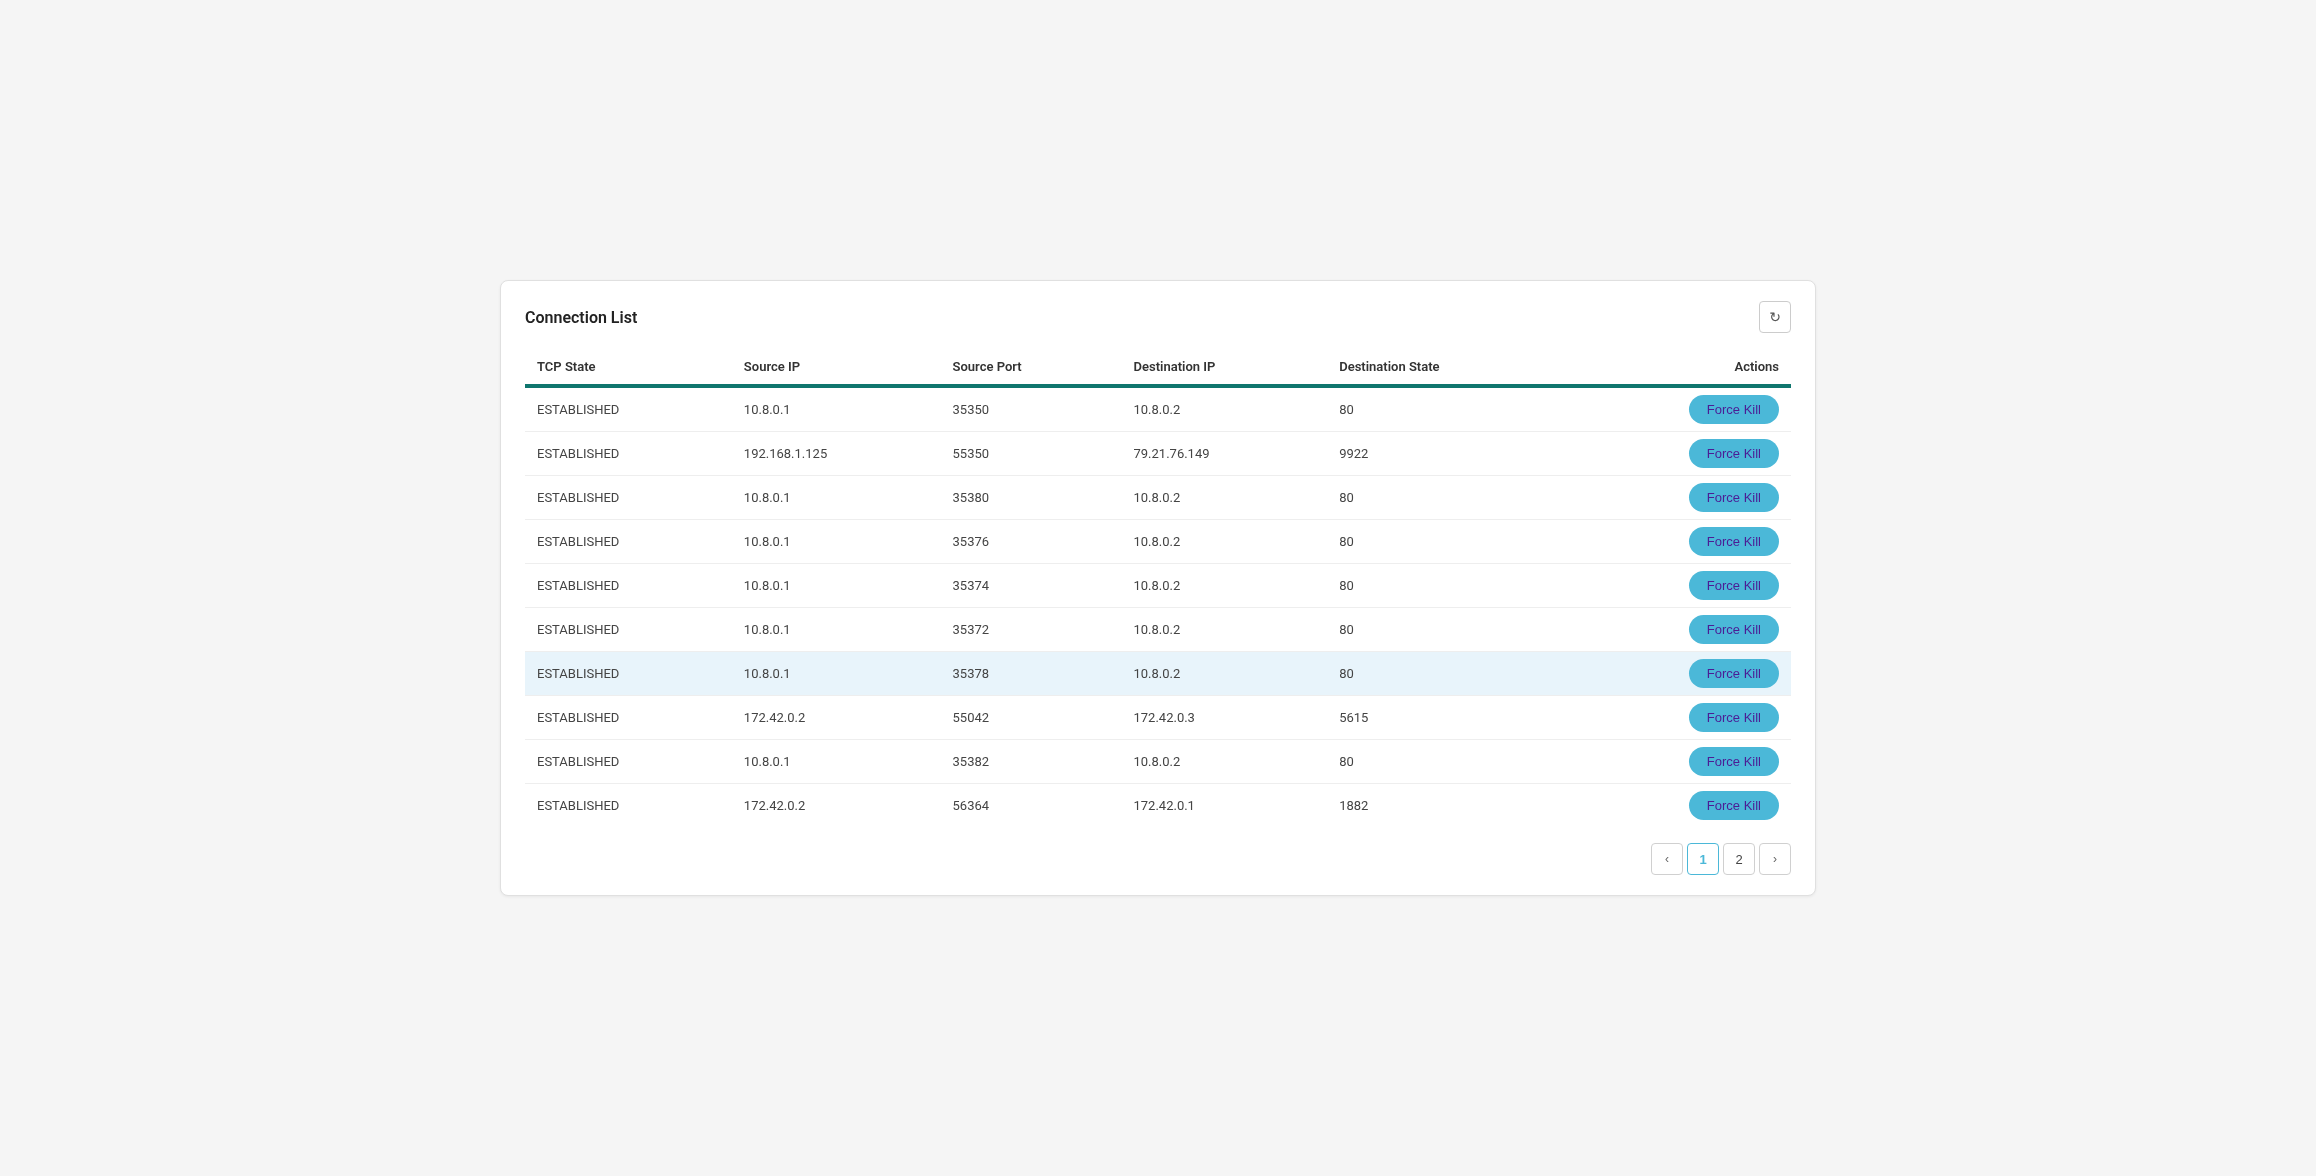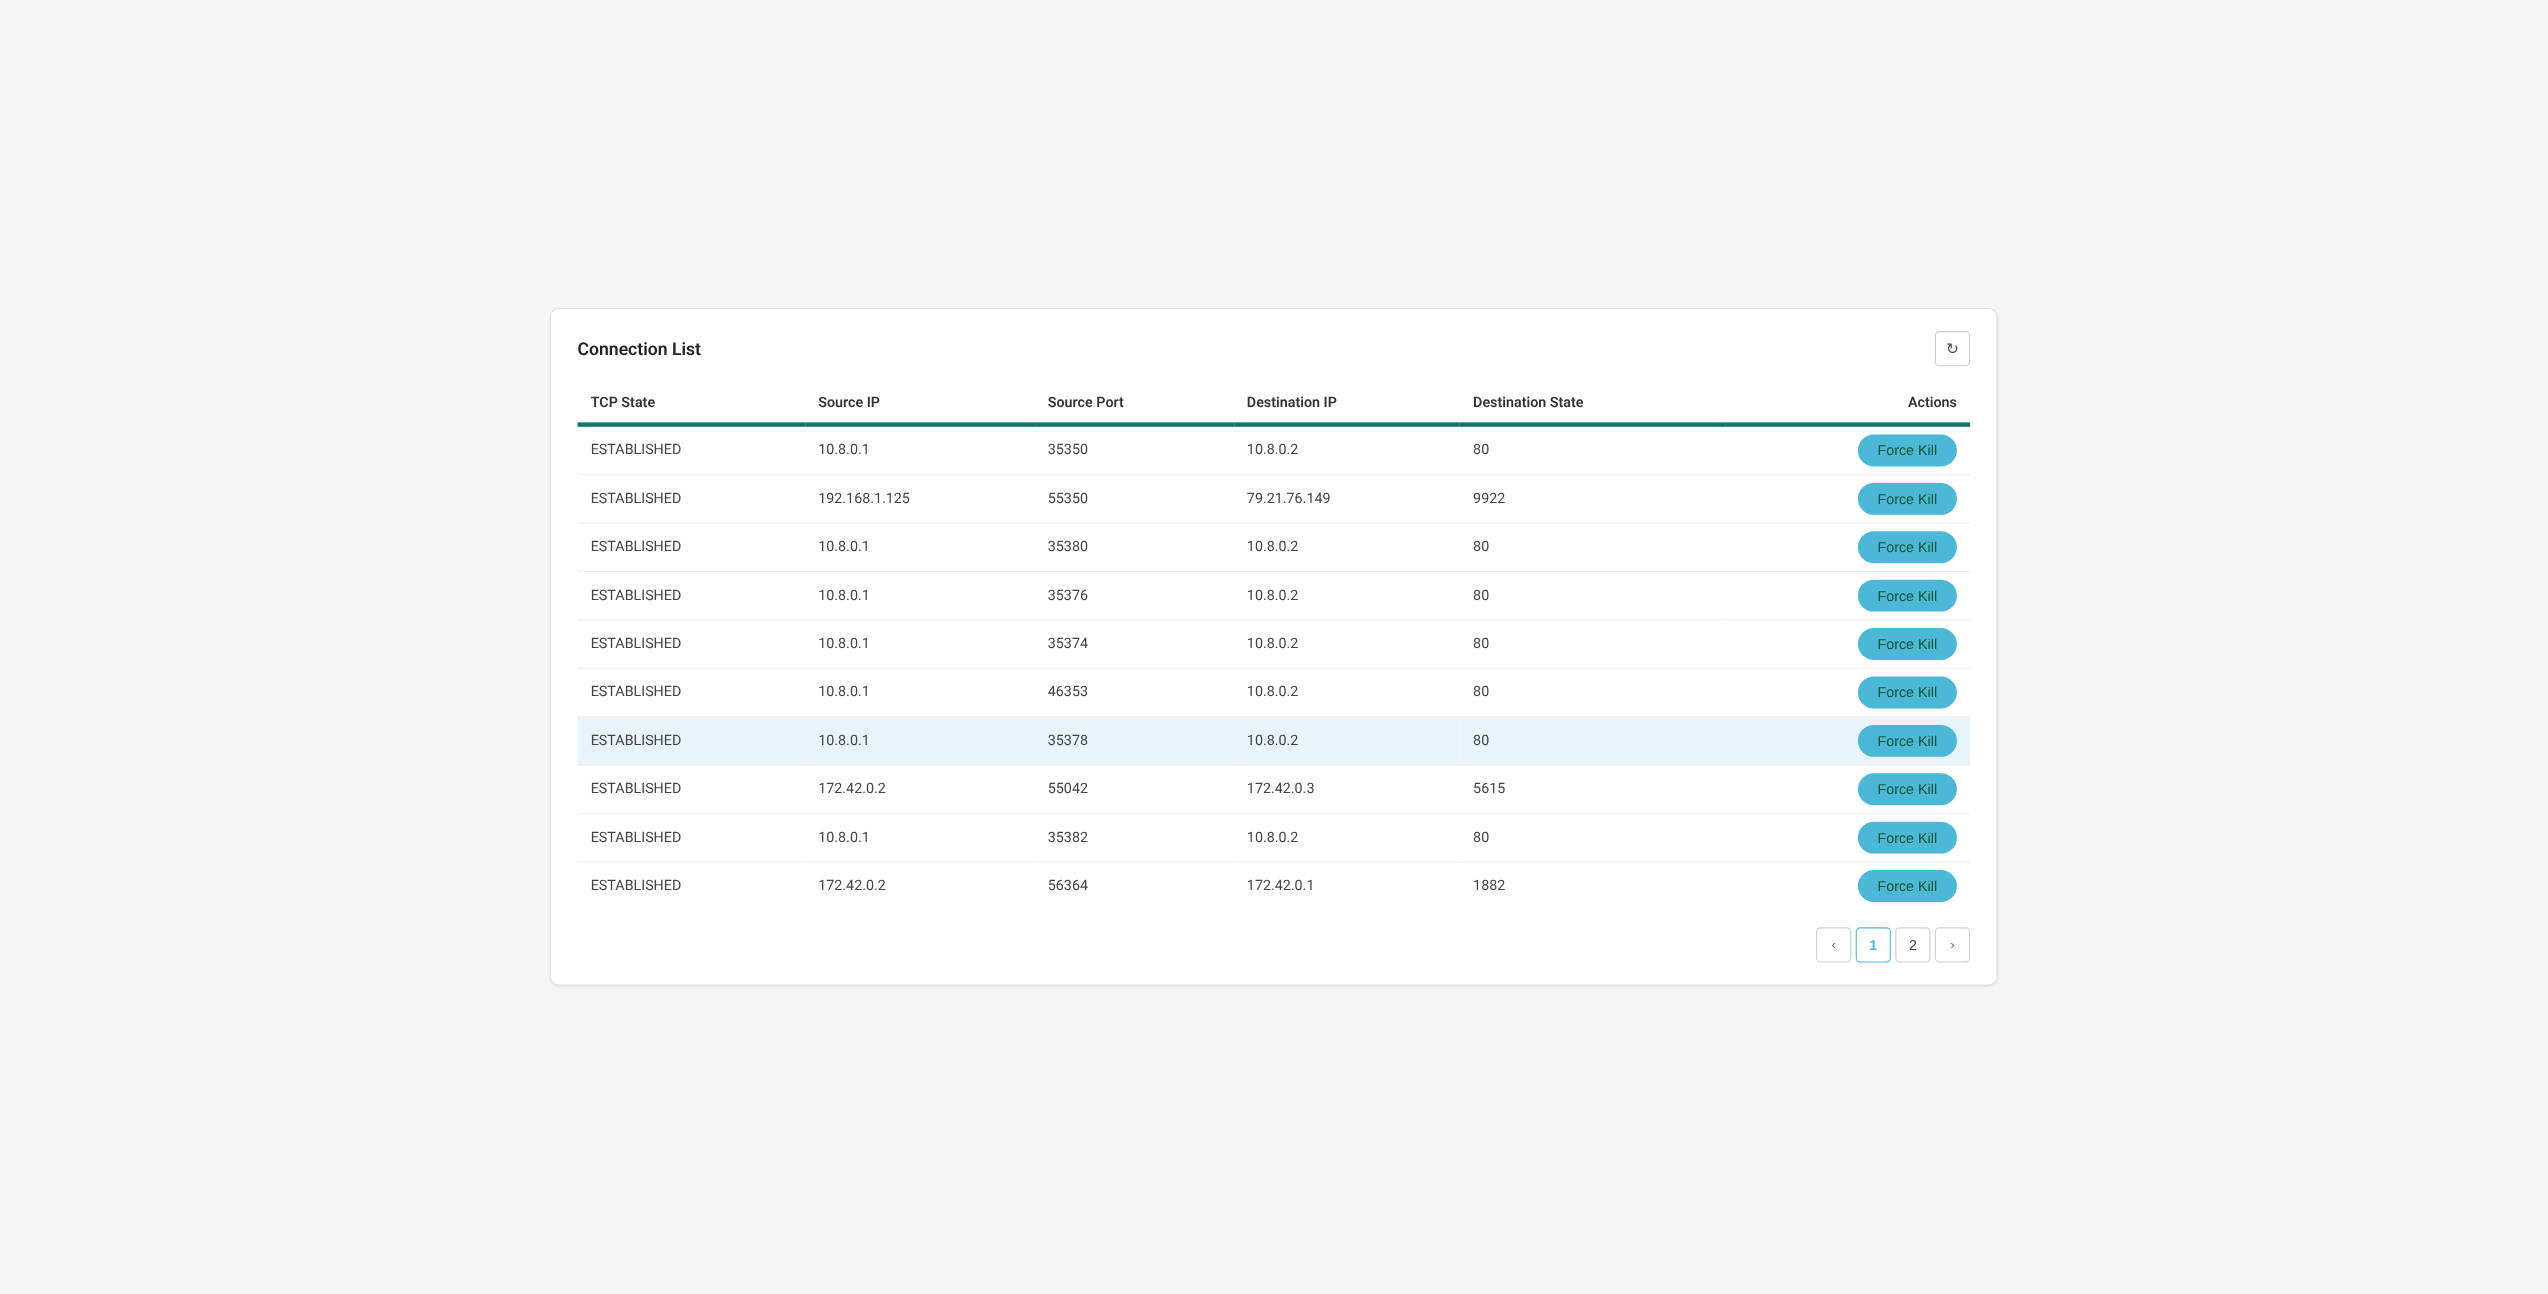--- a/index.html
+++ b/index.html
@@ -84,21 +84,21 @@
     }
 
     td {
       padding: 7px 12px;
       font-size: 13px;
       color: #444;
     }
 
     .force-kill-btn {
       background-color: #4bb8d8;
-      color: #14532d;
+      color: #4c1d95;
       border: none;
       border-radius: 20px;
       padding: 7px 18px;
       font-size: 13px;
       cursor: pointer;
       white-space: nowrap;
       text-align: center;
     }
 
     .actions-col {
@@ -196,21 +196,21 @@
           <td>ESTABLISHED</td>
           <td>10.8.0.1</td>
           <td>35374</td>
           <td>10.8.0.2</td>
           <td>80</td>
           <td class="actions-col"><button class="force-kill-btn">Force Kill</button></td>
         </tr>
         <tr>
           <td>ESTABLISHED</td>
           <td>10.8.0.1</td>
-          <td>46353</td>
+          <td>35372</td>
           <td>10.8.0.2</td>
           <td>80</td>
           <td class="actions-col"><button class="force-kill-btn">Force Kill</button></td>
         </tr>
         <tr class="highlighted">
           <td>ESTABLISHED</td>
           <td>10.8.0.1</td>
           <td>35378</td>
           <td>10.8.0.2</td>
           <td>80</td>

